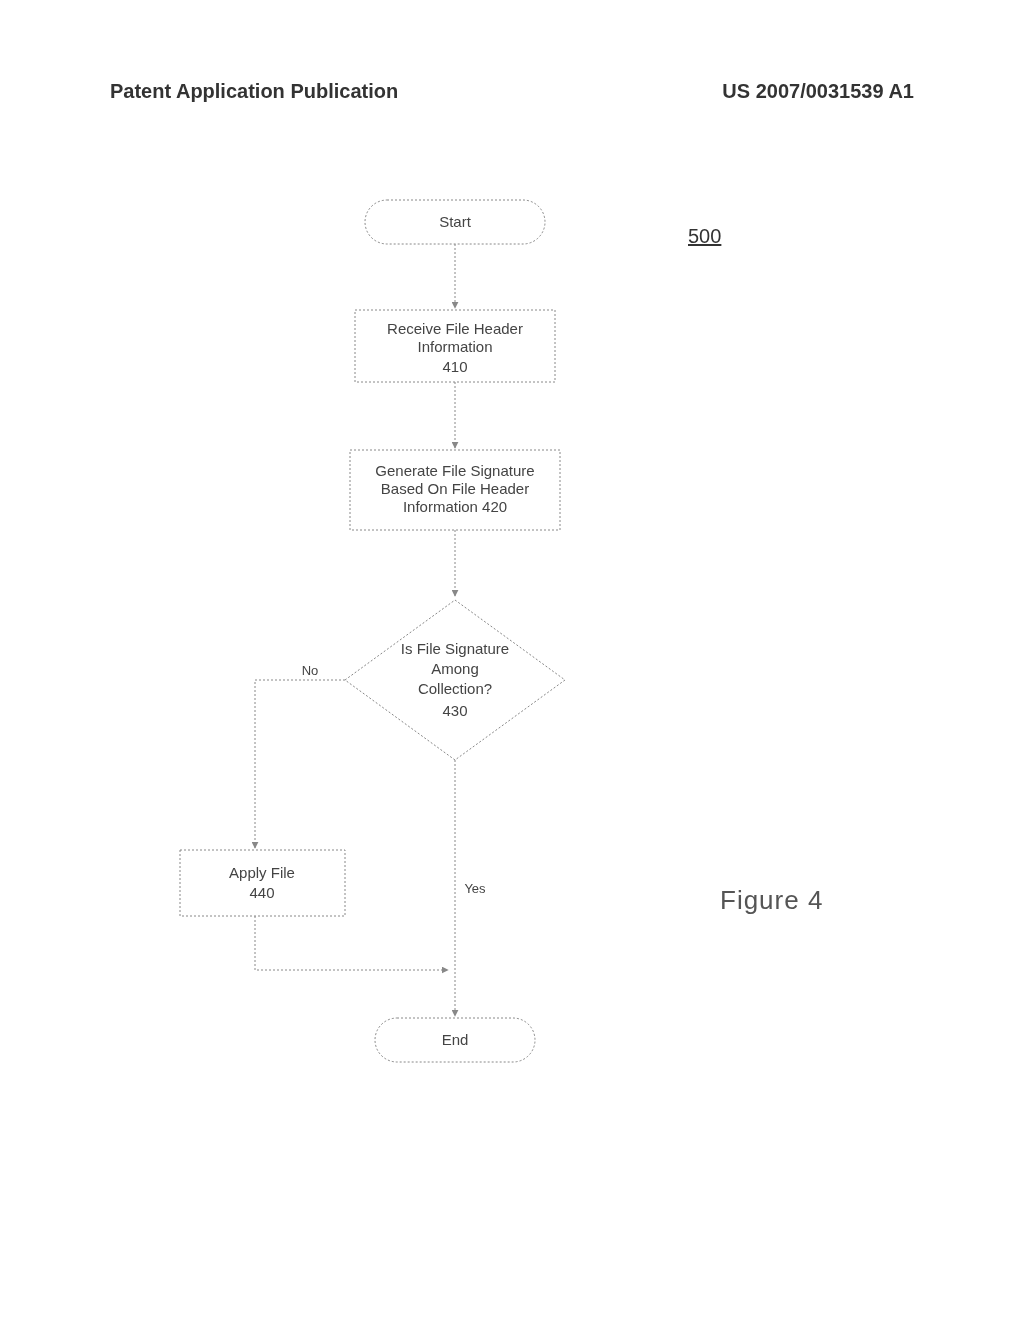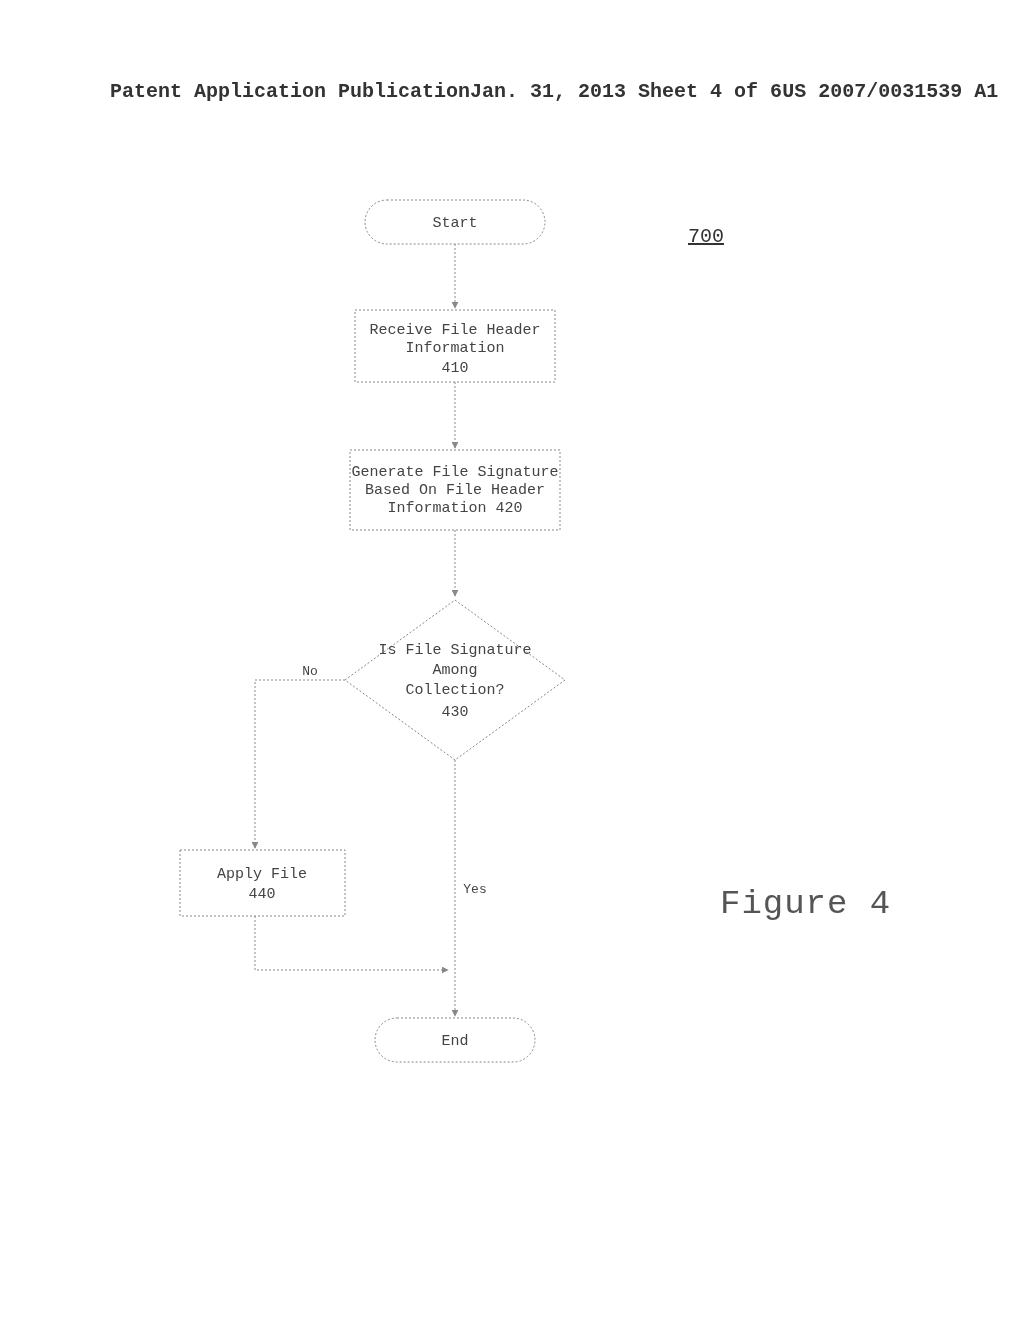--- a/index.html
+++ b/index.html
@@ -8,21 +8,20 @@
     background: #fff;
     font-family: Arial, Helvetica, sans-serif;
     color: #333;
     width: 1024px;
     height: 1320px;
   }
   .page {
     position: relative;
     width: 1024px;
     height: 1320px;
-    font-family: Liberation Mono, monospace;
   }
   .header-bar {
     position: absolute;
     top: 80px;
     left: 110px;
     right: 110px;
     display: flex;
     justify-content: space-between;
     font-size: 20px;
     font-weight: bold;
@@ -36,21 +35,21 @@
     position: absolute;
     top: 225px;
     left: 688px;
     font-size: 20px;
     text-decoration: underline;
   }
   .figure-label {
     position: absolute;
     top: 885px;
     left: 720px;
-    font-size: 34px;
+    font-size: 26px;
     color: #555;
     letter-spacing: 1px;
   }
   svg.flowchart {
     position: absolute;
     top: 190px;
     left: 170px;
     width: 520px;
     height: 900px;
   }
@@ -79,25 +78,24 @@
     fill: #fff;
   }
 </style>
 </head>
 <body>
 
 <div class="page">
 
   <div class="header-bar">
     <span class="left">Patent Application Publication</span>
-    <span class="center">Jan. 31, 2013  Sheet 4 of 6</span>
     <span class="right">US 2007/0031539 A1</span>
   </div>
 
-  <div class="ref-num">700</div>
+  <div class="ref-num">500</div>
 
   <div class="figure-label">Figure 4</div>
 
   <svg class="flowchart" viewBox="0 0 520 900">
     <defs>
       <marker id="arrow" viewBox="0 0 10 10" refX="9" refY="5" markerWidth="7" markerHeight="7" orient="auto-start-reverse">
         <path d="M 0 0 L 10 5 L 0 10 z" fill="#888"></path>
       </marker>
     </defs>
 

